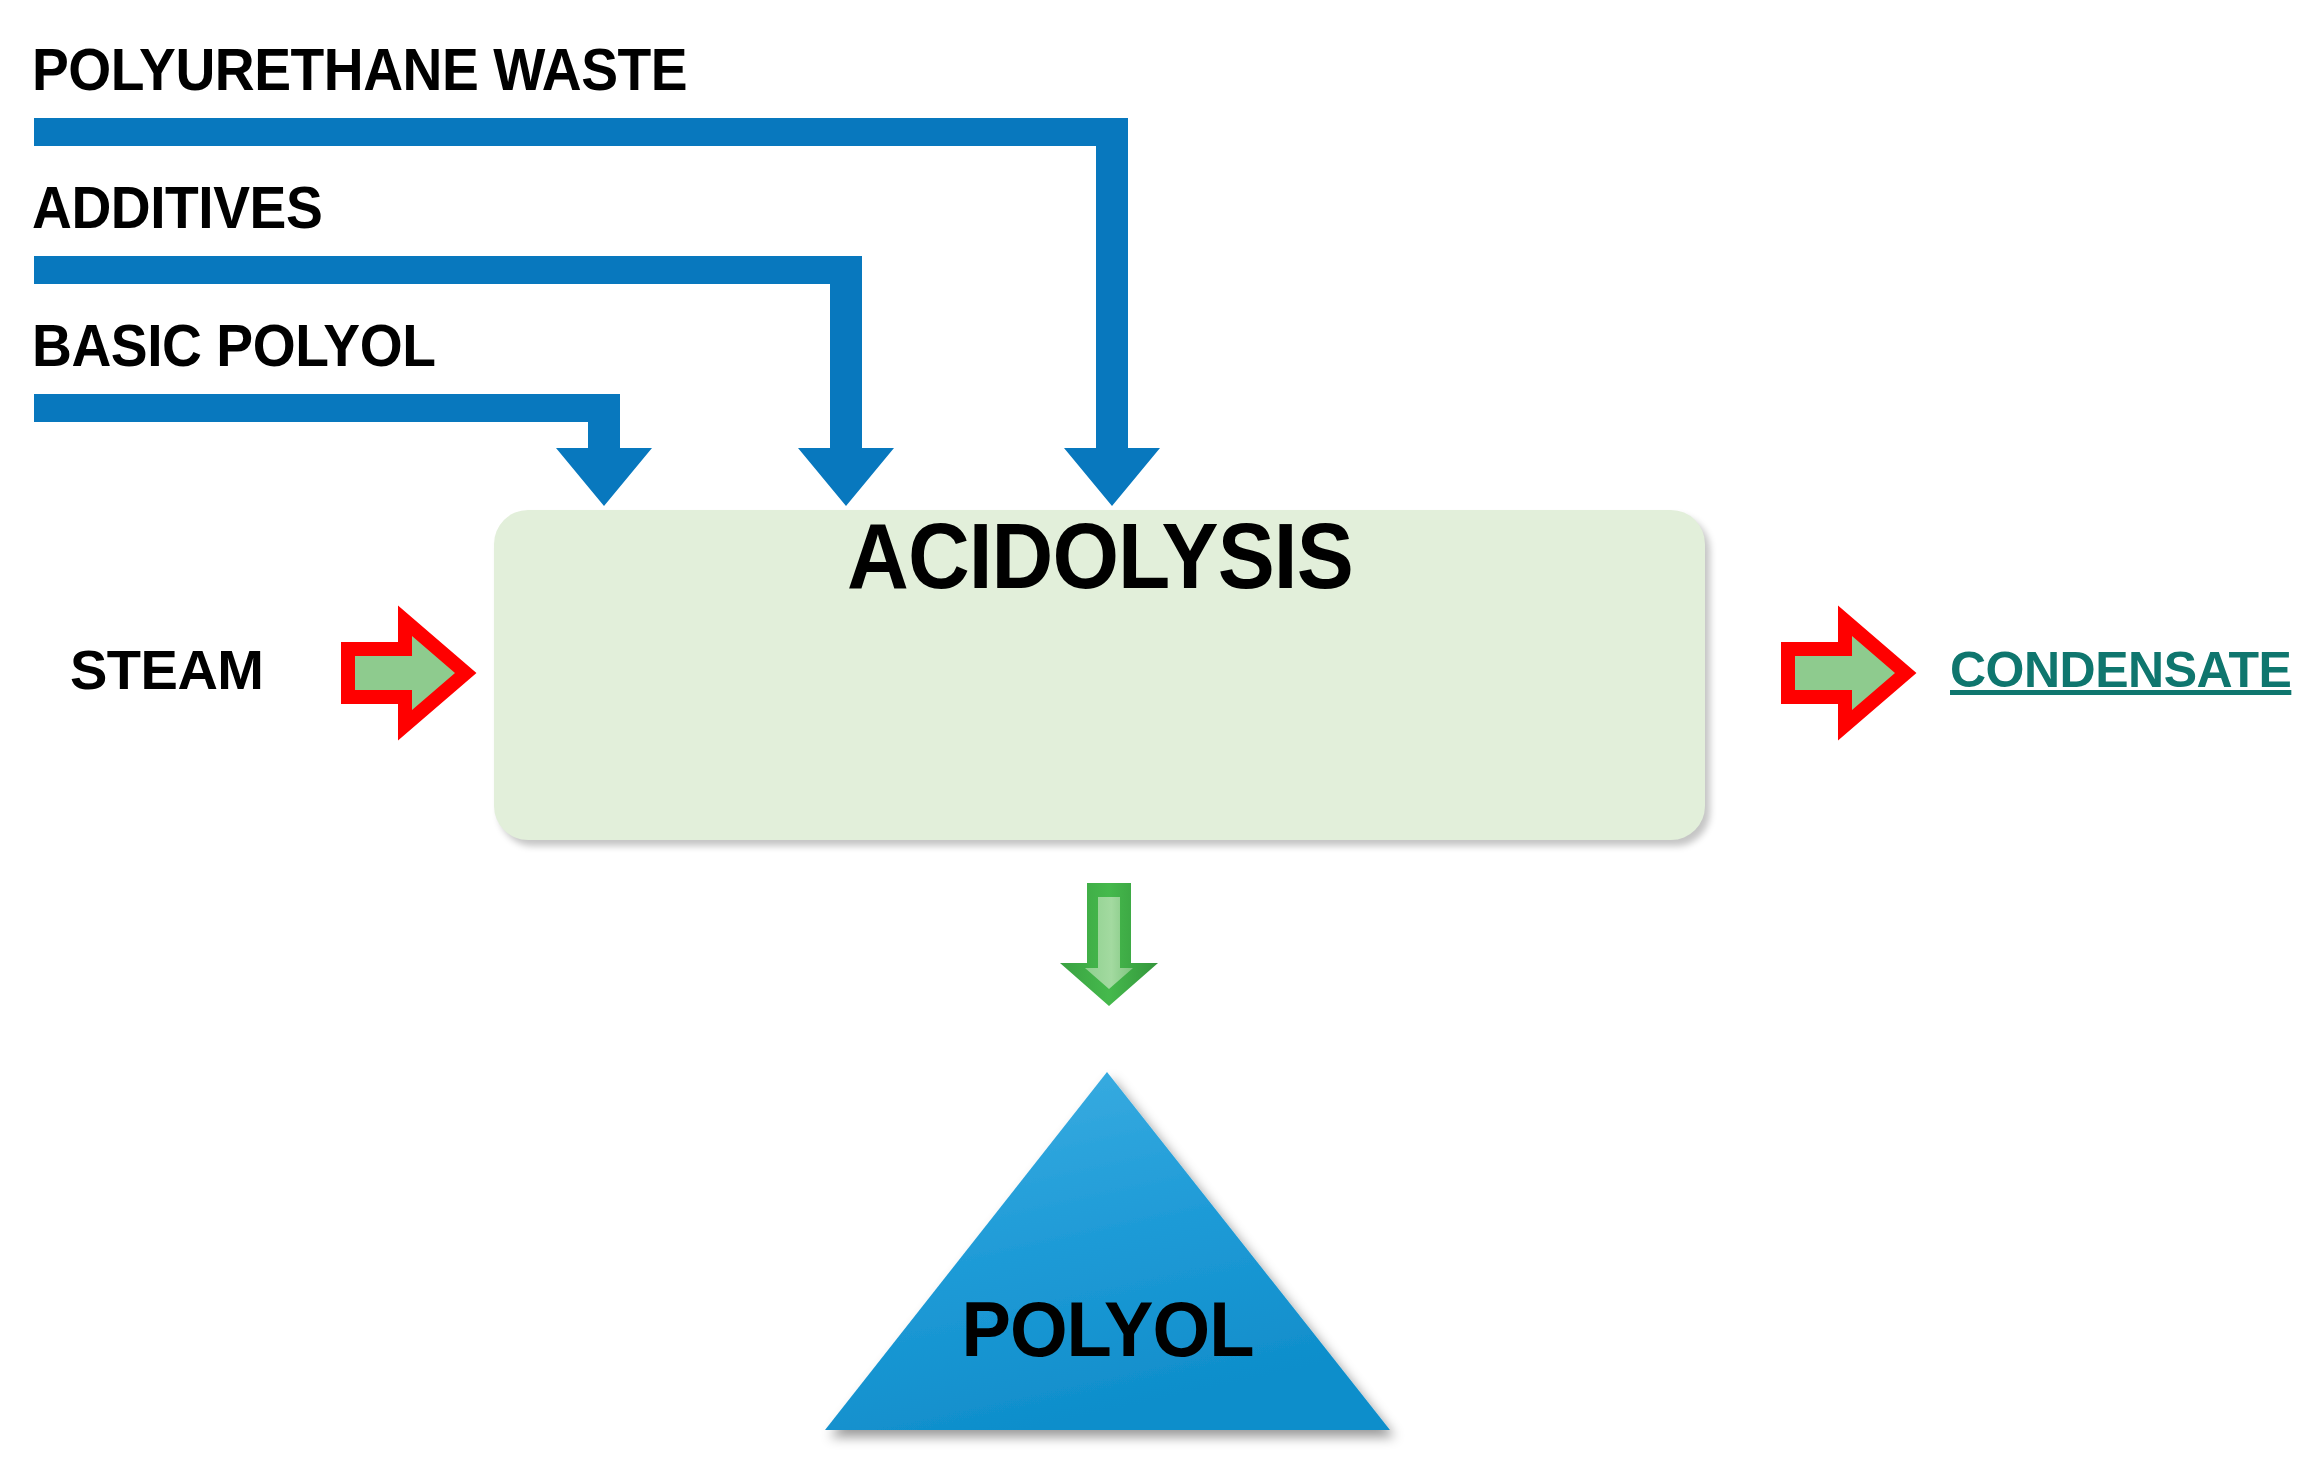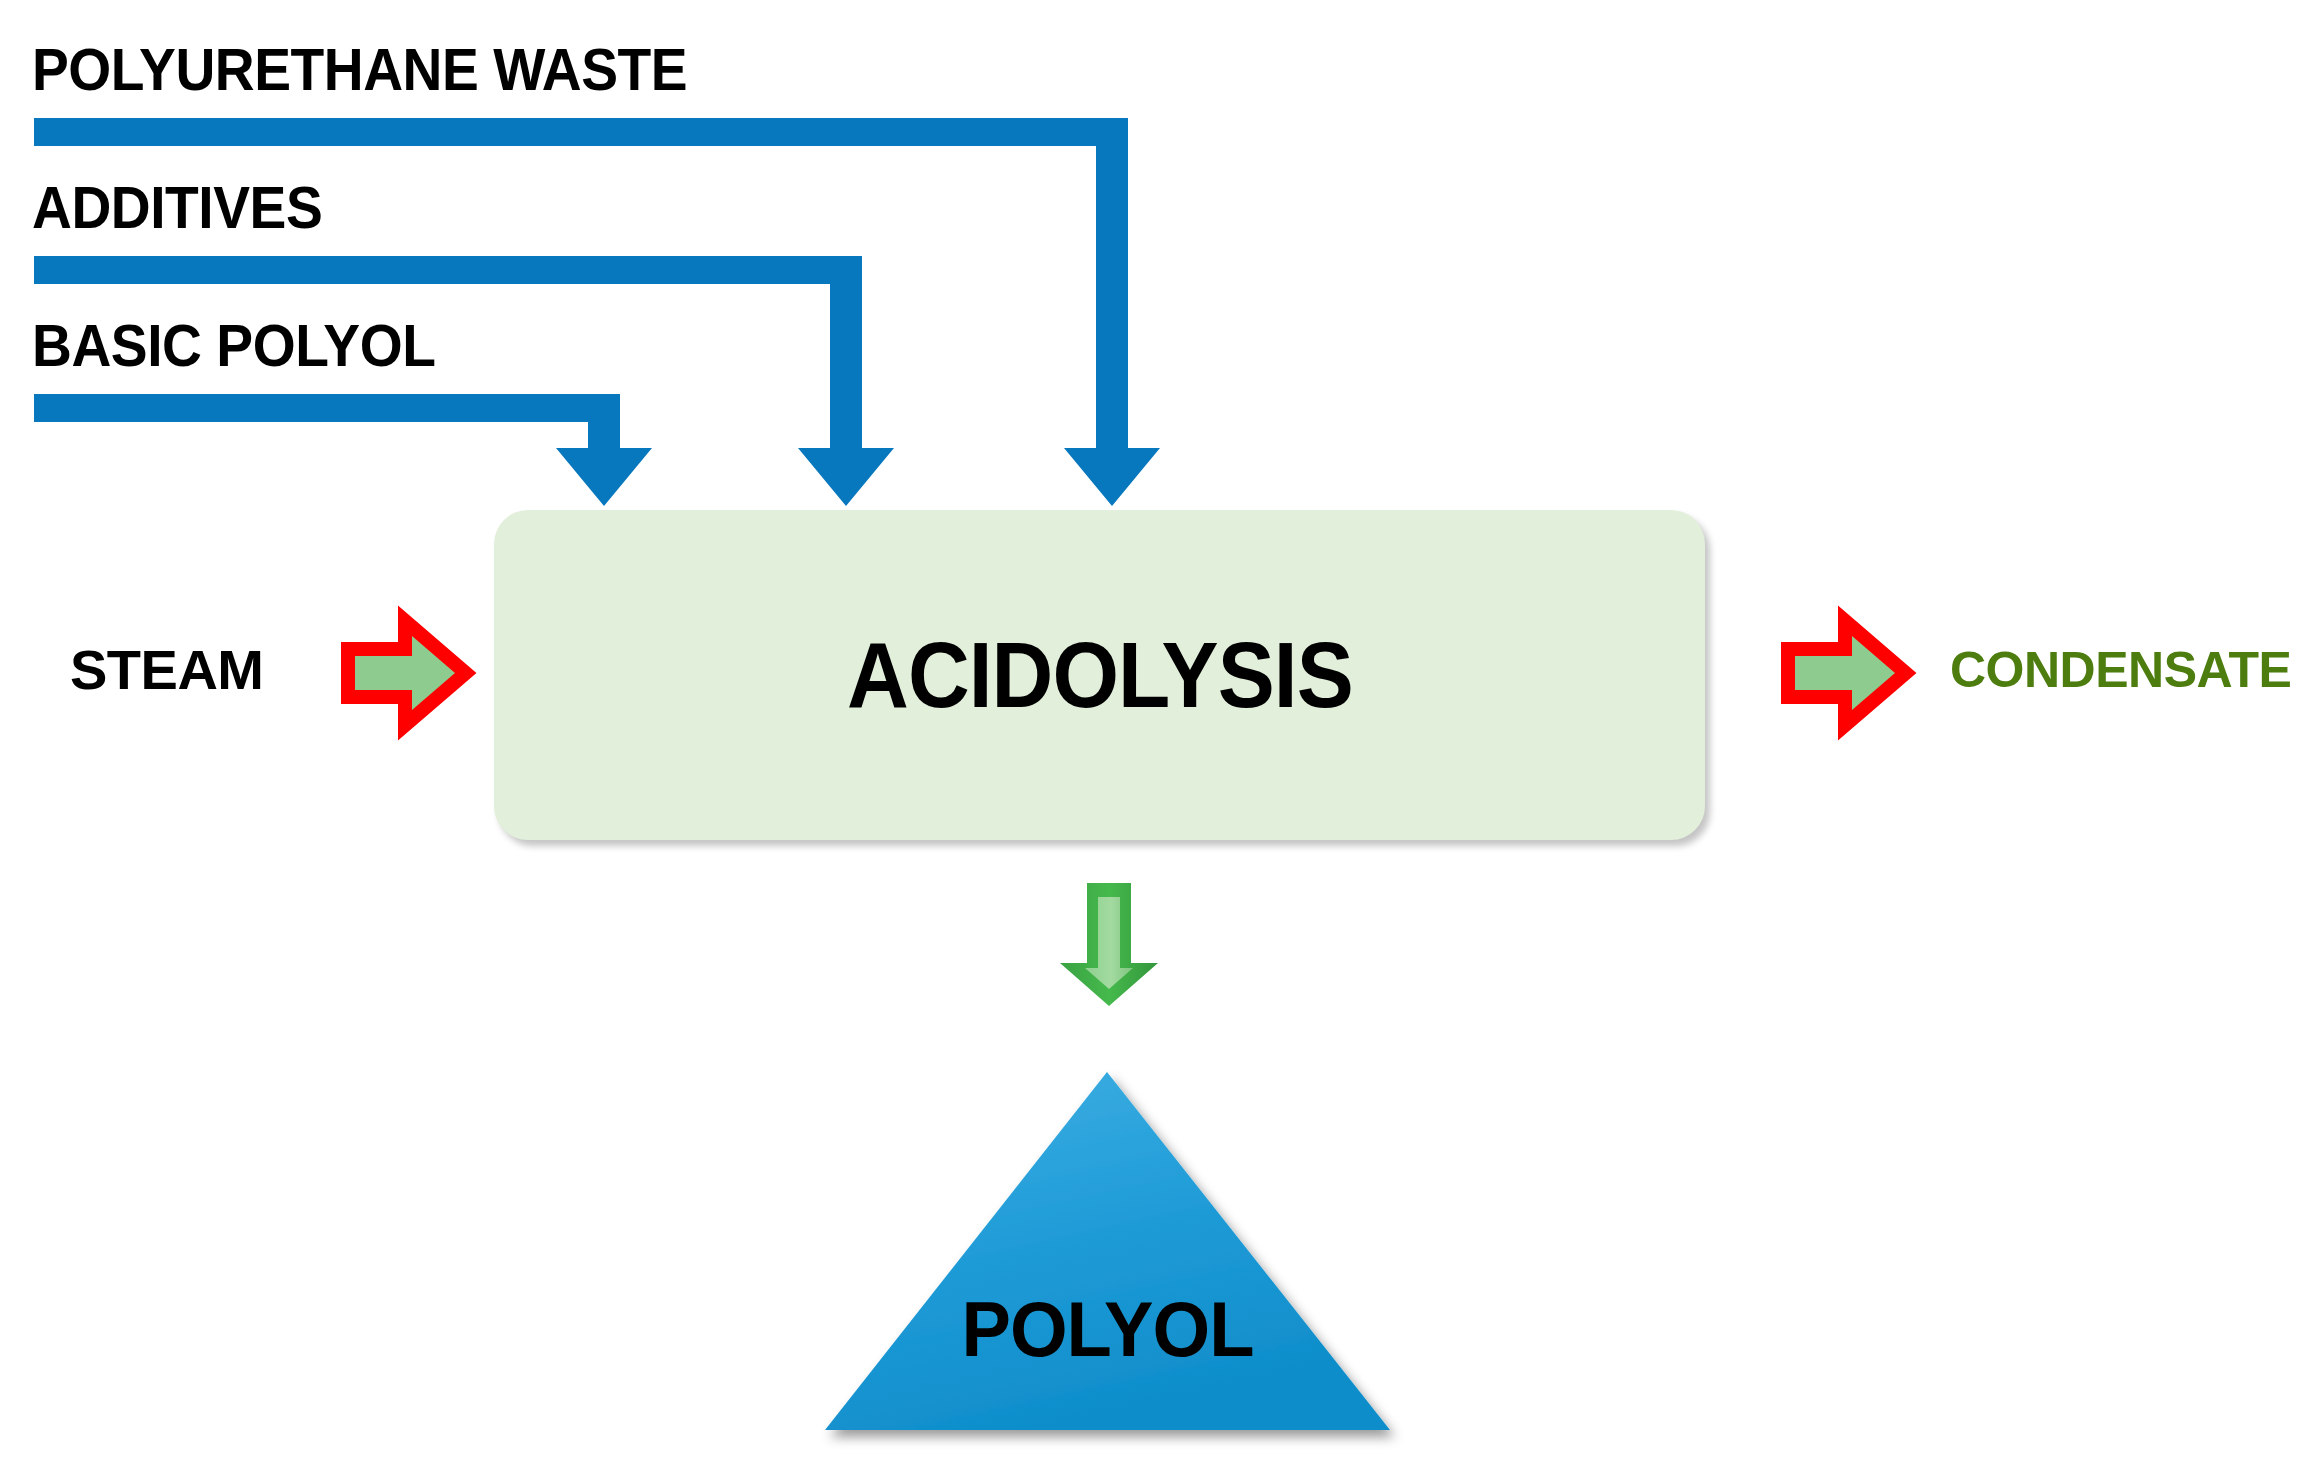--- a/index.html
+++ b/index.html
@@ -48,37 +48,37 @@
     white-space: nowrap;
     letter-spacing: -0.5px;
     line-height: 1;
   }
   #label-condensate {
     position: absolute;
     left: 1950px;
     top: 645px;
     font-size: 50px;
     font-weight: bold;
-    color: #4d7c0f;
+    color: #0f766e;
     white-space: nowrap;
     letter-spacing: -0.5px;
     line-height: 1;
+    text-decoration: underline;
   }
 
   #process-box {
     position: absolute;
     left: 494px;
     top: 510px;
     width: 1211px;
     height: 330px;
     background: #e2efda;
     border-radius: 34px;
     box-shadow: 5px 6px 7px rgba(0,0,0,0.23);
     display: flex;
-    align-items: center;
     justify-content: center;
   }
   #process-box-label {
     font-size: 92px;
     font-weight: bold;
     color: #000000;
     letter-spacing: -1px;
     transform: scaleX(0.93);
     line-height: 1;
   }

